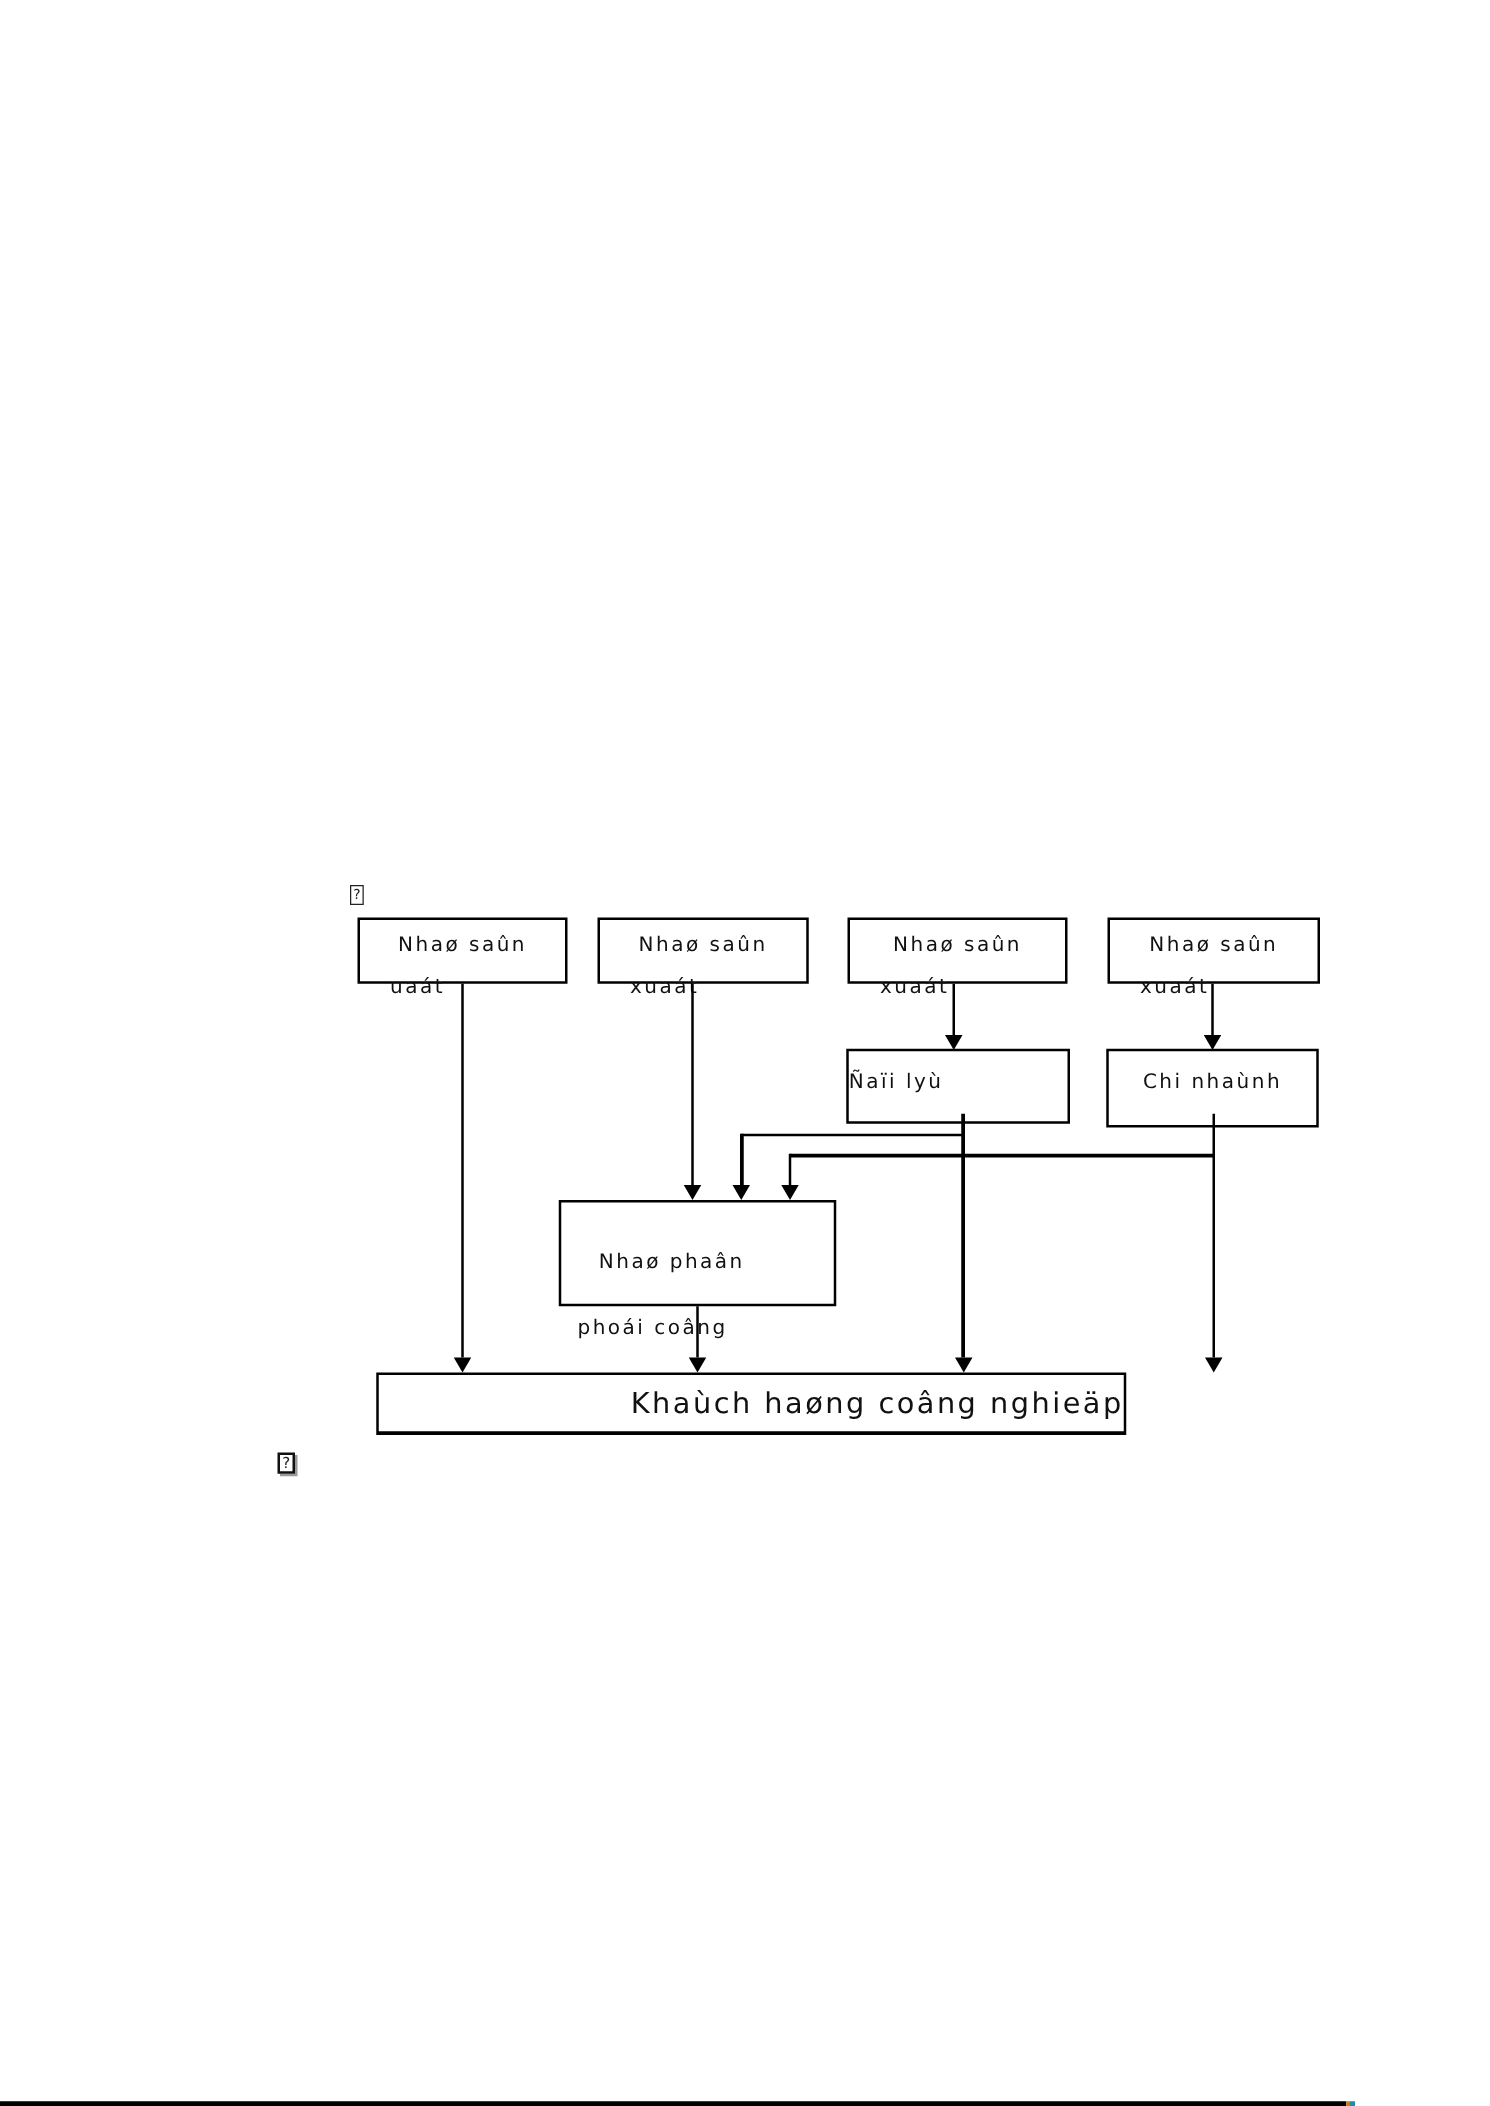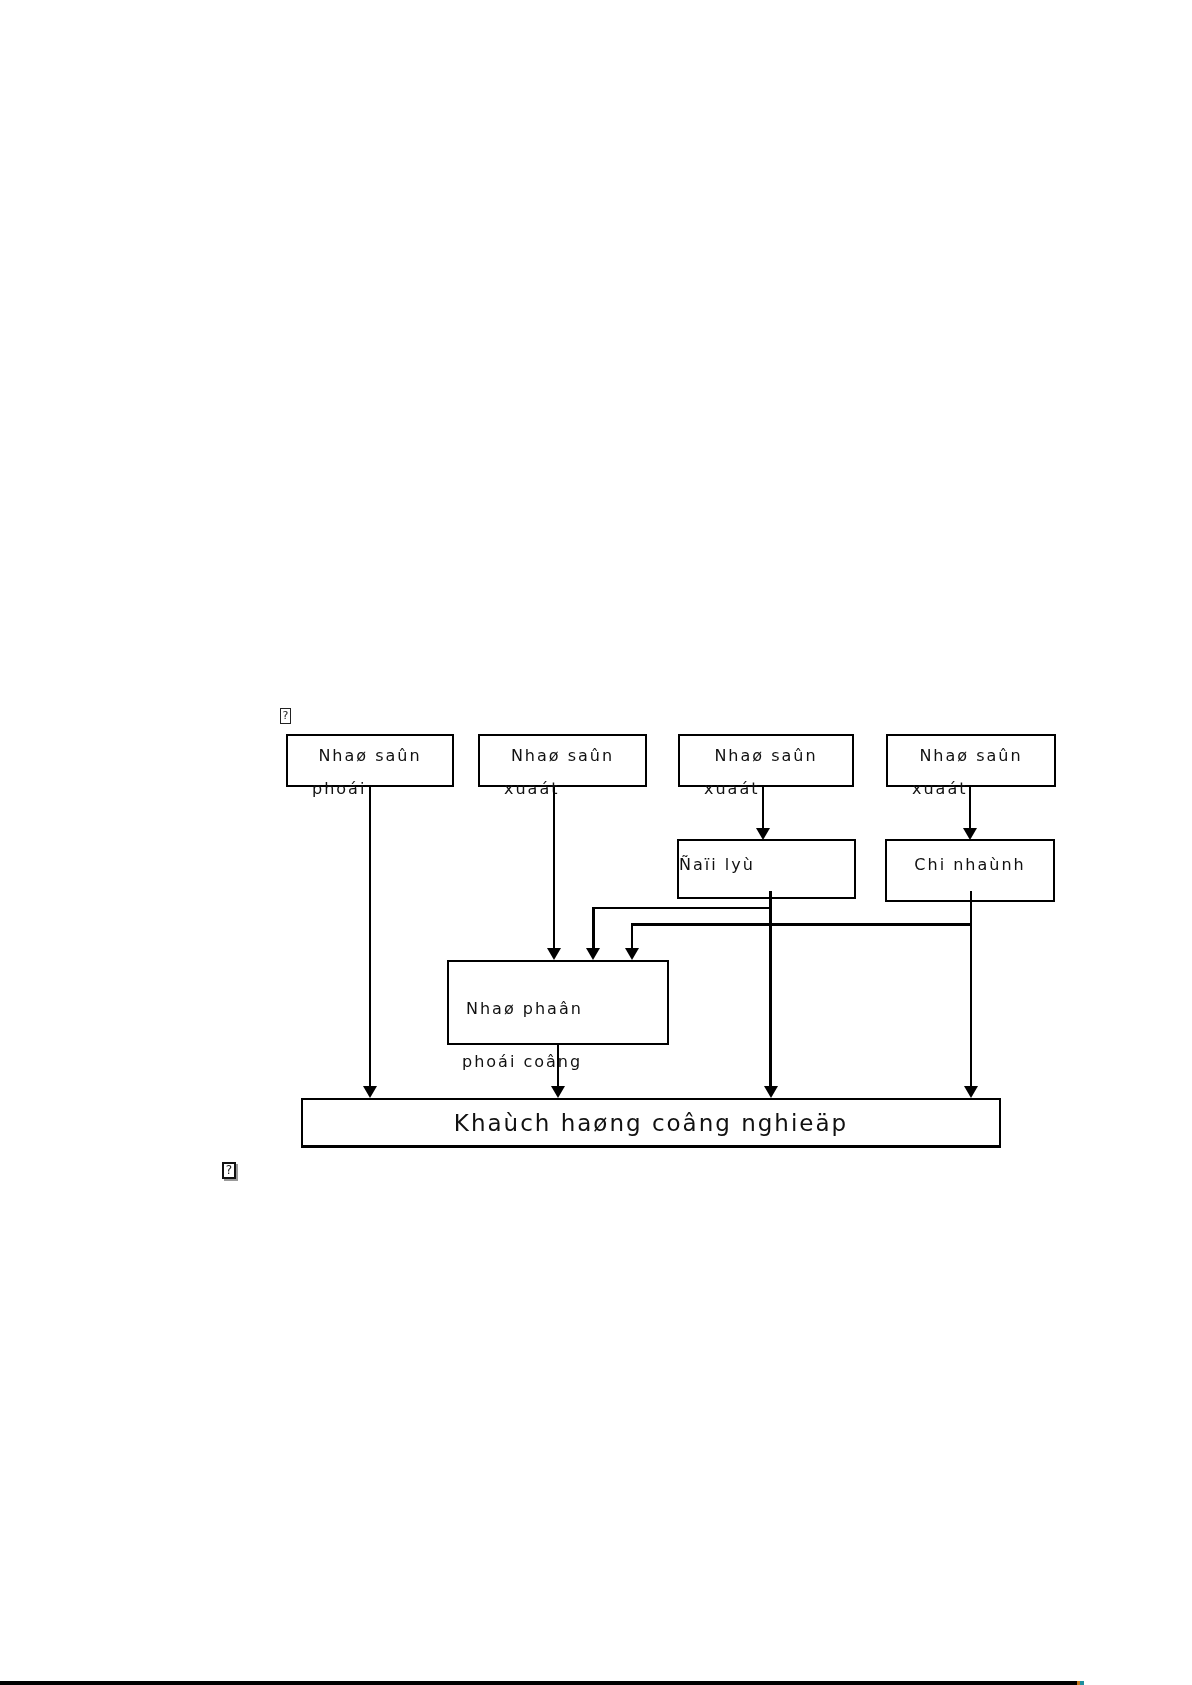--- a/index.html
+++ b/index.html
@@ -29,24 +29,24 @@
   .producer .l2{display:block;text-align:left;padding-left:24px;line-height:26px;margin-top:7px;}
   #producer1{left:286px;top:734px;width:168px;}
   #producer2{left:478px;top:734px;width:169px;}
   #producer3{left:678px;top:734px;width:176px;}
   #producer4{left:886px;top:734px;width:170px;}
   
   #dealer{left:677px;top:839px;width:179px;height:60px;line-height:48px;}
   #branch{left:885px;top:839px;width:170px;height:63px;text-align:center;line-height:48px;}
   
   #distributor{left:447px;top:960px;width:222px;height:85px;}
-  #distributor .l1{display:block;margin-top:34px;padding-left:17px;line-height:26px;}
+  #distributor .l1{display:block;margin-top:34px;padding-left:30px;line-height:26px;}
   #distributor .l2{display:block;margin-top:27px;padding-left:13px;line-height:26px;}
   
-  #customer{left:301px;top:1098px;width:700px;height:50px;text-align:center;line-height:46px;font-size:23px;border-bottom-width:3px;}
+  #customer{left:301px;top:1098px;width:600px;height:50px;text-align:right;line-height:46px;font-size:23px;border-bottom-width:3px;}
   
   .vline,.hline{position:absolute;background:#000;}
   
   .arrow{
     position:absolute;width:0;height:0;
     border-left:7px solid transparent;
     border-right:7px solid transparent;
     border-top:12px solid #000;
   }
   
@@ -76,21 +76,21 @@
 </head>
 <body>
 
 <div class="page">
 
   <div class="notdef" id="notdef-top">?</div>
   <div class="notdef" id="notdef-bottom">?</div>
 
   <div class="node producer" id="producer1">
     <span class="l1">Nhaø saûn</span>
-    <span class="l2">phoái</span>
+    <span class="l2">uaát</span>
   </div>
   <div class="node producer" id="producer2">
     <span class="l1">Nhaø saûn</span>
     <span class="l2">xuaát</span>
   </div>
   <div class="node producer" id="producer3">
     <span class="l1">Nhaø saûn</span>
     <span class="l2">xuaát</span>
   </div>
   <div class="node producer" id="producer4">

